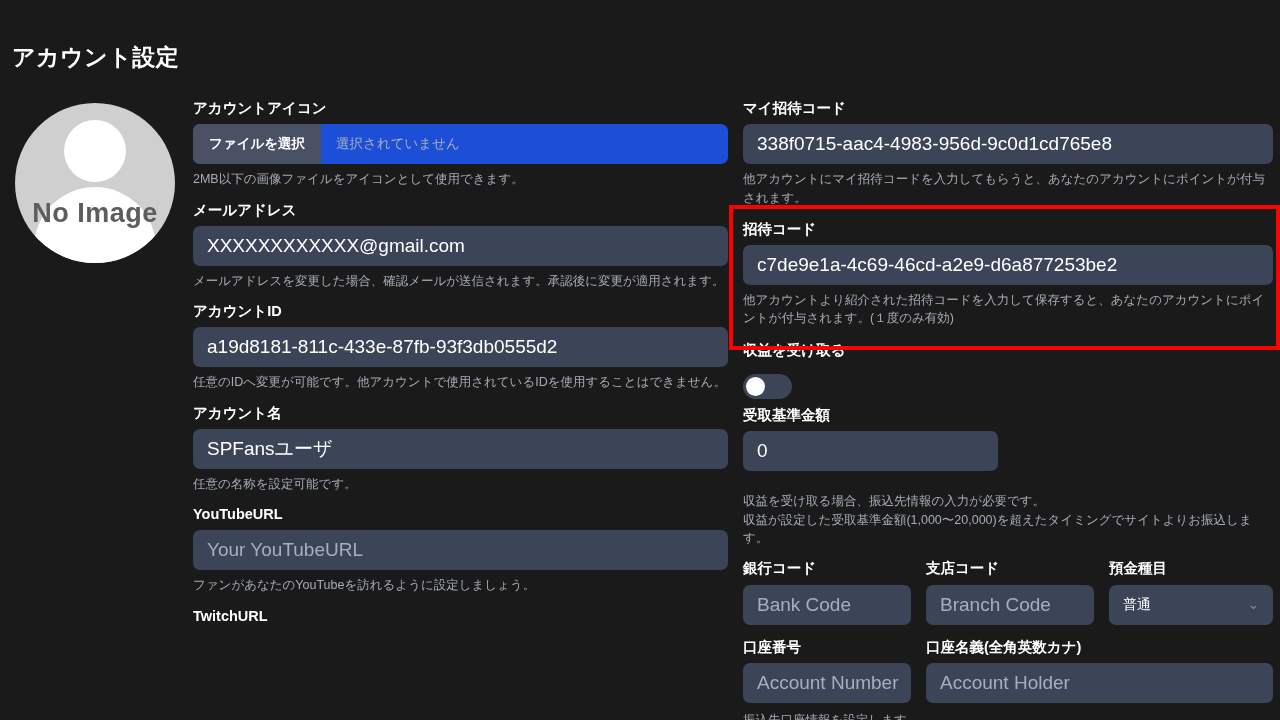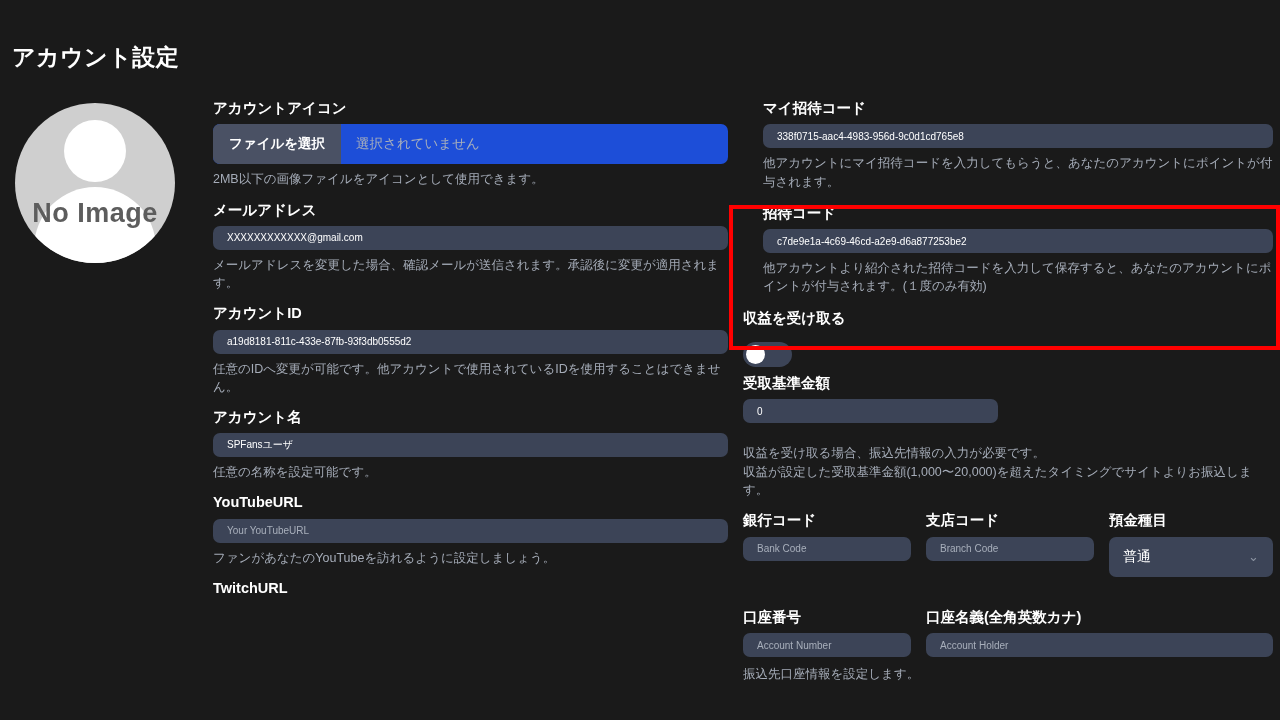--- a/index.html
+++ b/index.html
@@ -55,47 +55,47 @@
   .field-label {
     font-size: 14.5px; font-weight: bold; color: #ffffff;
     margin-bottom: 7px; line-height: 1.2;
   }
   .hint {
     font-size: 12.5px; color: #a5acb8; line-height: 1.45;
     margin-top: 6px;
   }
 
   .input-box {
-    height: 24px;
+    height: 40px;
     background: #3c4457;
     border-radius: 7px;
     display: flex; align-items: center;
     padding: 1px 14px;
-    font-size: 10px; color: #ffffff;
+    font-size: 19px; color: #ffffff;
     white-space: nowrap; overflow: hidden;
   }
   .input-box.placeholder { color: #a8afbb; }
 
   .file-row {
     height: 40px; background: #1d4ed8; border-radius: 7px;
     display: flex; align-items: stretch; overflow: hidden;
   }
   .file-btn {
     background: #4a5164;
     display: flex; align-items: center; justify-content: center;
     padding: 0 16px;
     font-size: 13.5px; font-weight: bold; color: #ffffff;
     cursor: pointer;
   }
   .file-name {
     display: flex; align-items: center; padding-left: 15px;
     font-size: 13.5px; color: #a8afbb; text-align: right;
   }
 
-  .group { margin-bottom: 13px; margin-left: 20px; }
+  .group { margin-bottom: 13px; }
 
   
   .highlight-box {
     position: absolute; left: 729px; top: 205px;
     width: 551px; height: 145px;
     border: 4px solid #ff0000;
     pointer-events: none;
   }
 
   .row2 { display: flex; }
@@ -215,21 +215,21 @@
       </div>
       <div style="width:164px;">
         <div class="field-label">預金種目</div>
         <div class="select-box">
           <span>普通</span>
           <span class="chev">⌄</span>
         </div>
       </div>
     </div>
 
-    <div class="row2" style="margin-top:32px;">
+    <div class="row2" style="margin-top:14px;">
       <div style="width:168px;margin-right:15px;">
         <div class="field-label">口座番号</div>
         <div class="input-box placeholder">Account Number</div>
       </div>
       <div style="width:347px;">
         <div class="field-label">口座名義(全角英数カナ)</div>
         <div class="input-box placeholder">Account Holder</div>
       </div>
     </div>
 

